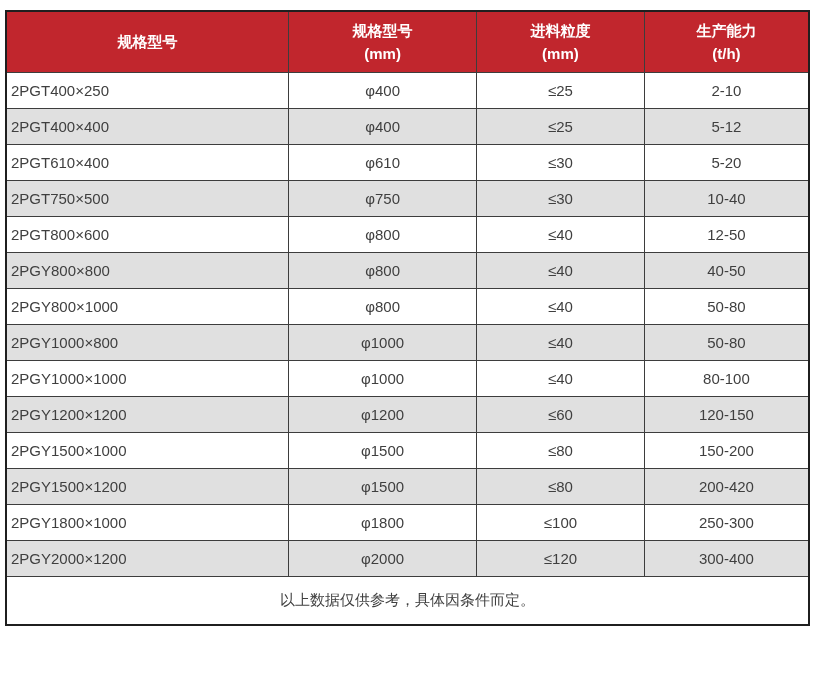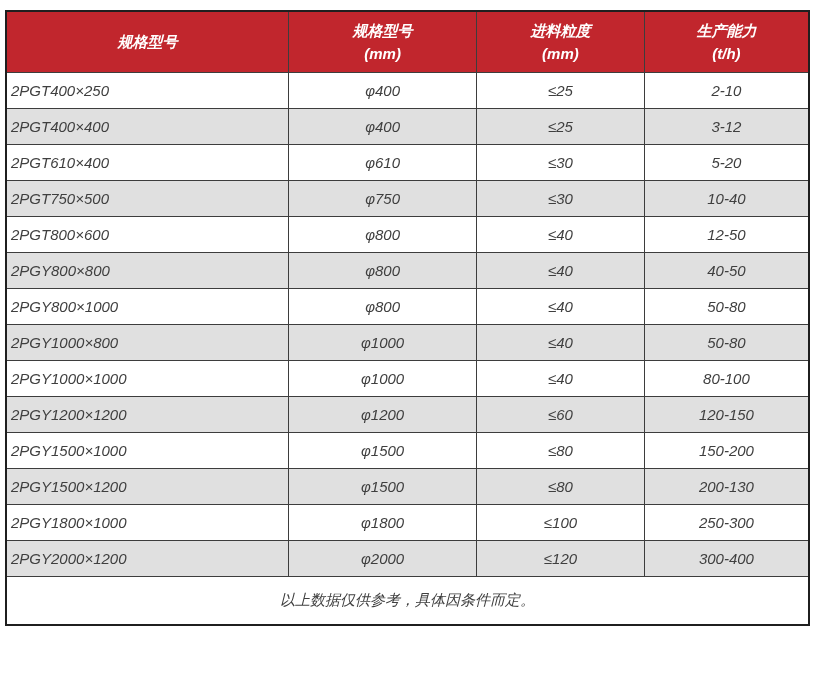--- a/index.html
+++ b/index.html
@@ -19,21 +19,20 @@
     font-family: "Liberation Sans", "DejaVu Sans", sans-serif;
   }
   .table-wrap {
     margin: 10px 6px 8px 5px;
   }
   table.spec-table {
     width: 100%;
     border-collapse: collapse;
     border: 2px solid var(--outer-border);
     table-layout: fixed;
-    font-style: italic;
   }
   .spec-table th,
   .spec-table td {
     border: 1px solid var(--inner-border);
     padding: 0 4px;
   }
   .spec-table thead th {
     background: var(--header-bg);
     color: var(--header-text);
     font-weight: 700;
@@ -100,21 +99,21 @@
         <tr>
           <td>2PGT400×250</td>
           <td>φ400</td>
           <td>≤25</td>
           <td>2-10</td>
         </tr>
         <tr>
           <td>2PGT400×400</td>
           <td>φ400</td>
           <td>≤25</td>
-          <td>3-12</td>
+          <td>5-12</td>
         </tr>
         <tr>
           <td>2PGT610×400</td>
           <td>φ610</td>
           <td>≤30</td>
           <td>5-20</td>
         </tr>
         <tr>
           <td>2PGT750×500</td>
           <td>φ750</td>
@@ -160,21 +159,21 @@
         <tr>
           <td>2PGY1500×1000</td>
           <td>φ1500</td>
           <td>≤80</td>
           <td>150-200</td>
         </tr>
         <tr>
           <td>2PGY1500×1200</td>
           <td>φ1500</td>
           <td>≤80</td>
-          <td>200-130</td>
+          <td>200-420</td>
         </tr>
         <tr>
           <td>2PGY1800×1000</td>
           <td>φ1800</td>
           <td>≤100</td>
           <td>250-300</td>
         </tr>
         <tr>
           <td>2PGY2000×1200</td>
           <td>φ2000</td>

